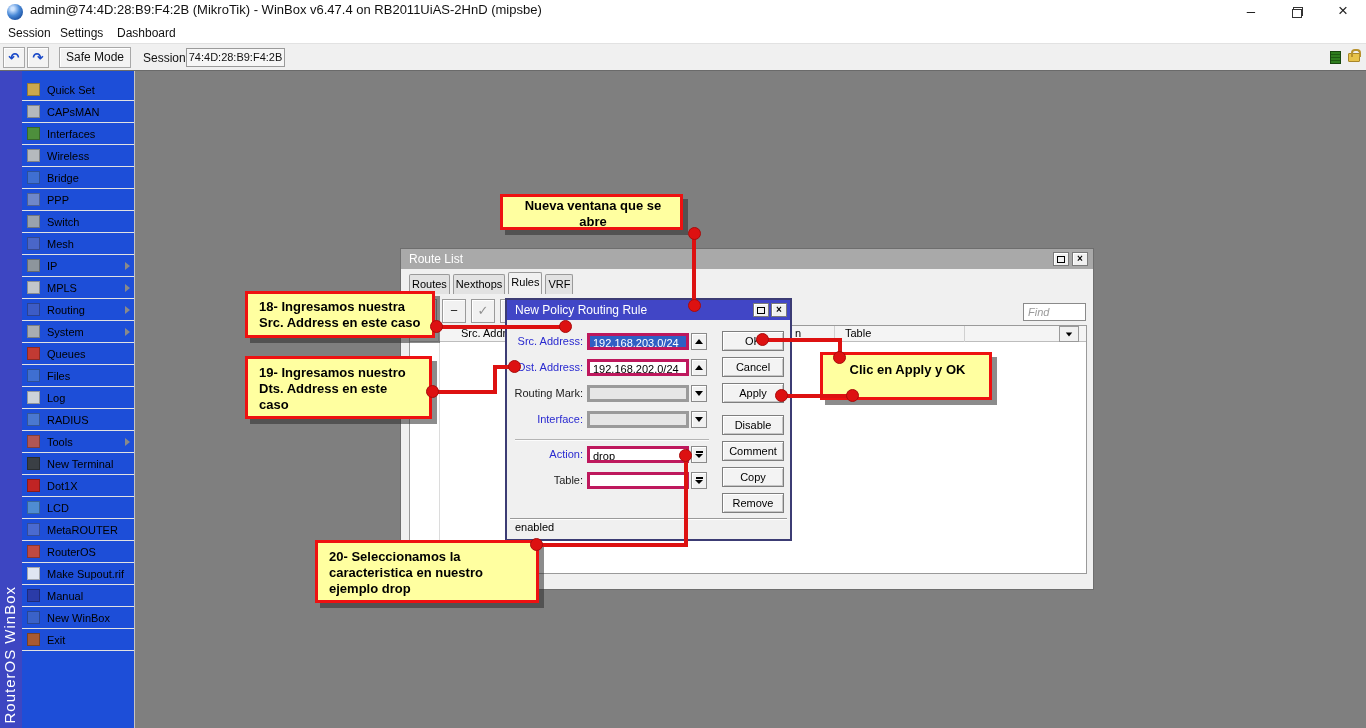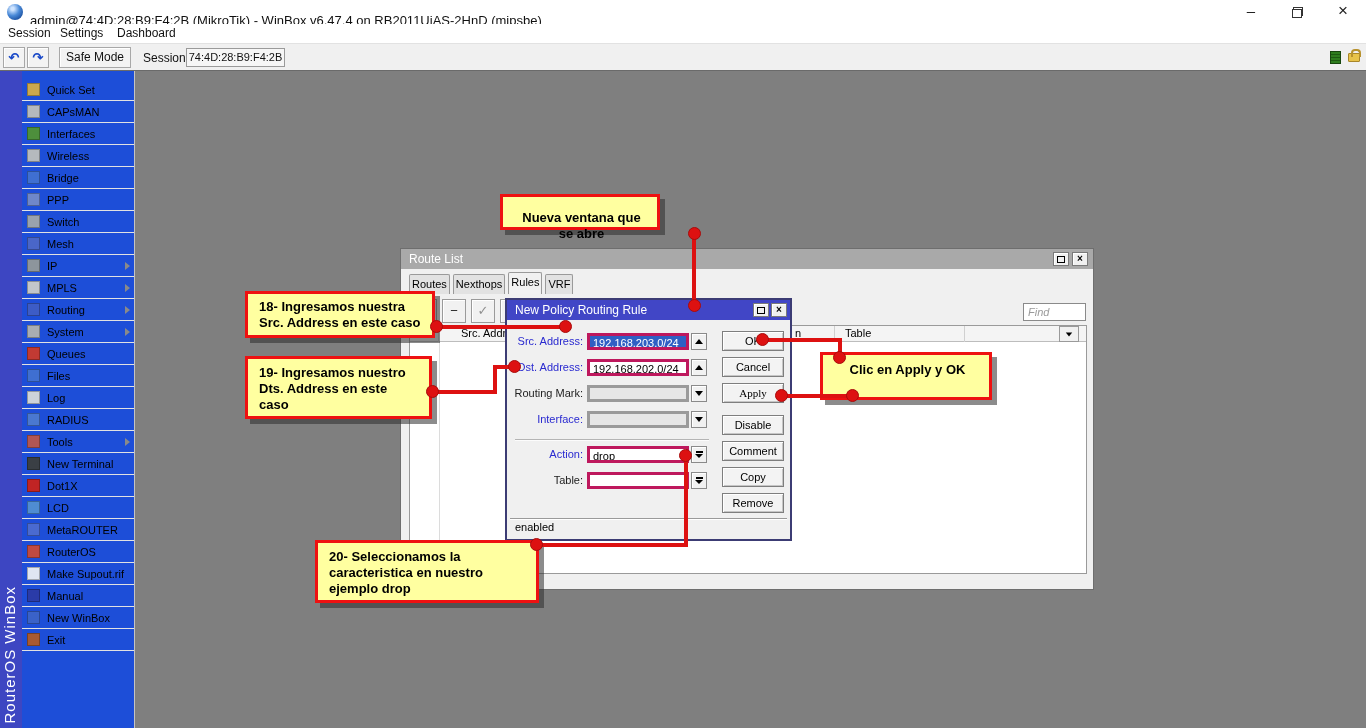--- a/index.html
+++ b/index.html
@@ -2,21 +2,21 @@
 <html><head>
 <meta charset="utf-8">
 <style>
   * { margin:0; padding:0; box-sizing:border-box; }
   html,body { width:1366px; height:728px; overflow:hidden; font-family:"Liberation Sans", sans-serif; background:#fff; }
 
   
   #titlebar { position:absolute; left:0; top:0; width:1366px; height:24px; background:#ffffff; }
   #mt-icon { position:absolute; left:7px; top:4px; width:16px; height:16px; border-radius:50%;
              background:radial-gradient(circle at 35% 30%, #cfe4ff 10%, #4a8ad8 45%, #1a4fa0 80%); }
-  #title-text { position:absolute; left:30px; top:13px; font-size:13px; color:#111; }
+  #title-text { position:absolute; left:30px; top:2px; font-size:13px; color:#111; }
   .wc { position:absolute; top:0; width:30px; height:24px; text-align:center; line-height:22px; font-size:15px; color:#222; }
   #win-min { left:1236px; } #win-restore { left:1282px; } #win-close { left:1328px; font-size:17px; }
   .restore-glyph { display:inline-block; position:relative; width:11px; height:11px; top:2px; }
   .restore-glyph::before { content:""; position:absolute; top:0; right:0; width:8px; height:7px; border:1px solid #333; }
   .restore-glyph::after { content:""; position:absolute; bottom:0; left:0; width:8px; height:7px; border:1px solid #333; background:#fff; }
 
   #menubar { position:absolute; left:0; top:24px; width:1366px; height:19px; background:#fff; font-size:12px; }
   .menu-item { position:absolute; top:2px; color:#111; }
   #menu-session { left:8px; } #menu-settings { left:60px; } #menu-dashboard { left:117px; }
 
@@ -113,21 +113,21 @@
   .dlg-btn { position:absolute; left:215px; width:62px; height:20px; background:#f3f3f3; border:1px solid #7e7e7e;
              box-shadow:inset 1px 1px 0 #fff, inset -1px -1px 0 #c6c6c6; text-align:center; line-height:18px;
              font-size:11px; color:#000; }
   #dlg-status { position:absolute; left:3px; right:3px; bottom:3px; height:18px; border-top:1px solid #9a9a9a;
                 box-shadow:0 1px 0 #fff inset; font-size:11px; line-height:17px; padding-left:5px; color:#000; }
 
   
   .callout { position:absolute; background:#ffffa0; border:3px solid #ee1111; box-shadow:5px 5px 0 rgba(45,45,45,.55);
              font-size:13px; font-weight:bold; color:#000; white-space:pre-line; line-height:16px;
              padding:5px 8px 0 11px; z-index:50; }
-  #callout-new-window { left:500px; top:194px; width:160px; height:36px; text-align:center; padding-top:13px; }
+  #callout-new-window { left:500px; top:194px; width:183px; height:36px; text-align:center; padding-top:1px; }
   #callout-step-18 { left:245px; top:291px; width:190px; height:47px; }
   #callout-step-19 { left:245px; top:356px; width:187px; height:63px; padding-top:6px; }
   #callout-apply-ok { left:820px; top:352px; width:172px; height:48px; text-align:center; padding-top:7px; }
   #callout-step-20 { left:315px; top:540px; width:224px; height:63px; padding-top:6px; }
 
   
   .cline { position:absolute; background:#dd1111; z-index:60; }
   .cdot { position:absolute; width:13px; height:13px; background:#dd1111; border:1px solid #a80c0c; border-radius:50%; z-index:61; }
 </style>
 </head>
@@ -357,21 +357,21 @@
         <div class="f-btn" style="top: 172px;">
           <span class="dbar">
             <span class="bar"></span>
             <span class="tri"></span>
           </span>
         </div>
       </div>
     <div id="dlg-buttons">
         <div class="dlg-btn" style="top: 31px;">OK</div>
         <div class="dlg-btn" style="top: 57px;">Cancel</div>
-        <div class="dlg-btn" style="top: 83px; font-family: Liberation Serif, serif;">Apply</div>
+        <div class="dlg-btn" style="top: 83px;">Apply</div>
         <div class="dlg-btn" style="top: 115px;">Disable</div>
         <div class="dlg-btn" style="top: 141px;">Comment</div>
         <div class="dlg-btn" style="top: 167px;">Copy</div>
         <div class="dlg-btn" style="top: 193px;">Remove</div>
       </div>
     <div id="dlg-status">enabled</div>
   </div>
 
   <div class="callout" id="callout-new-window">Nueva ventana que se abre</div>
   <div class="callout" id="callout-step-18">18- Ingresamos nuestra

